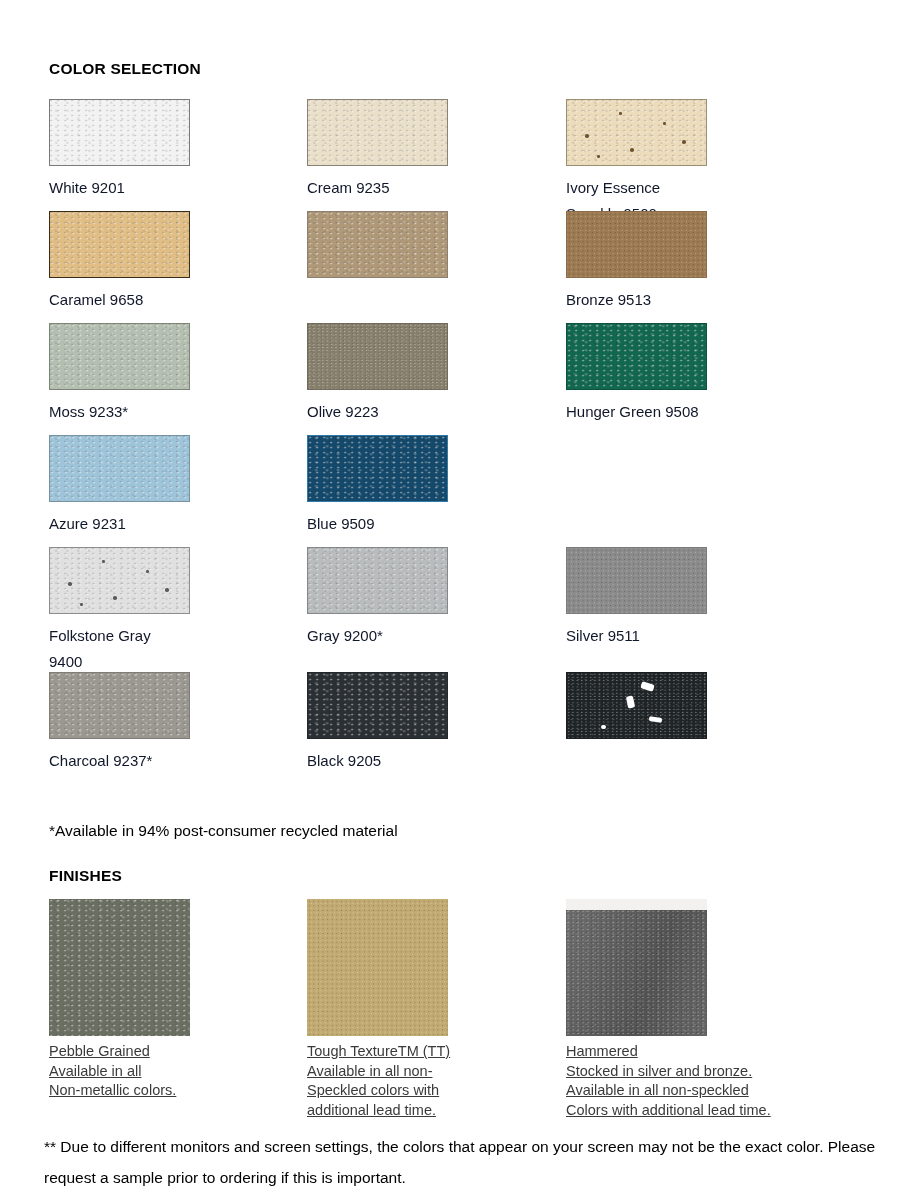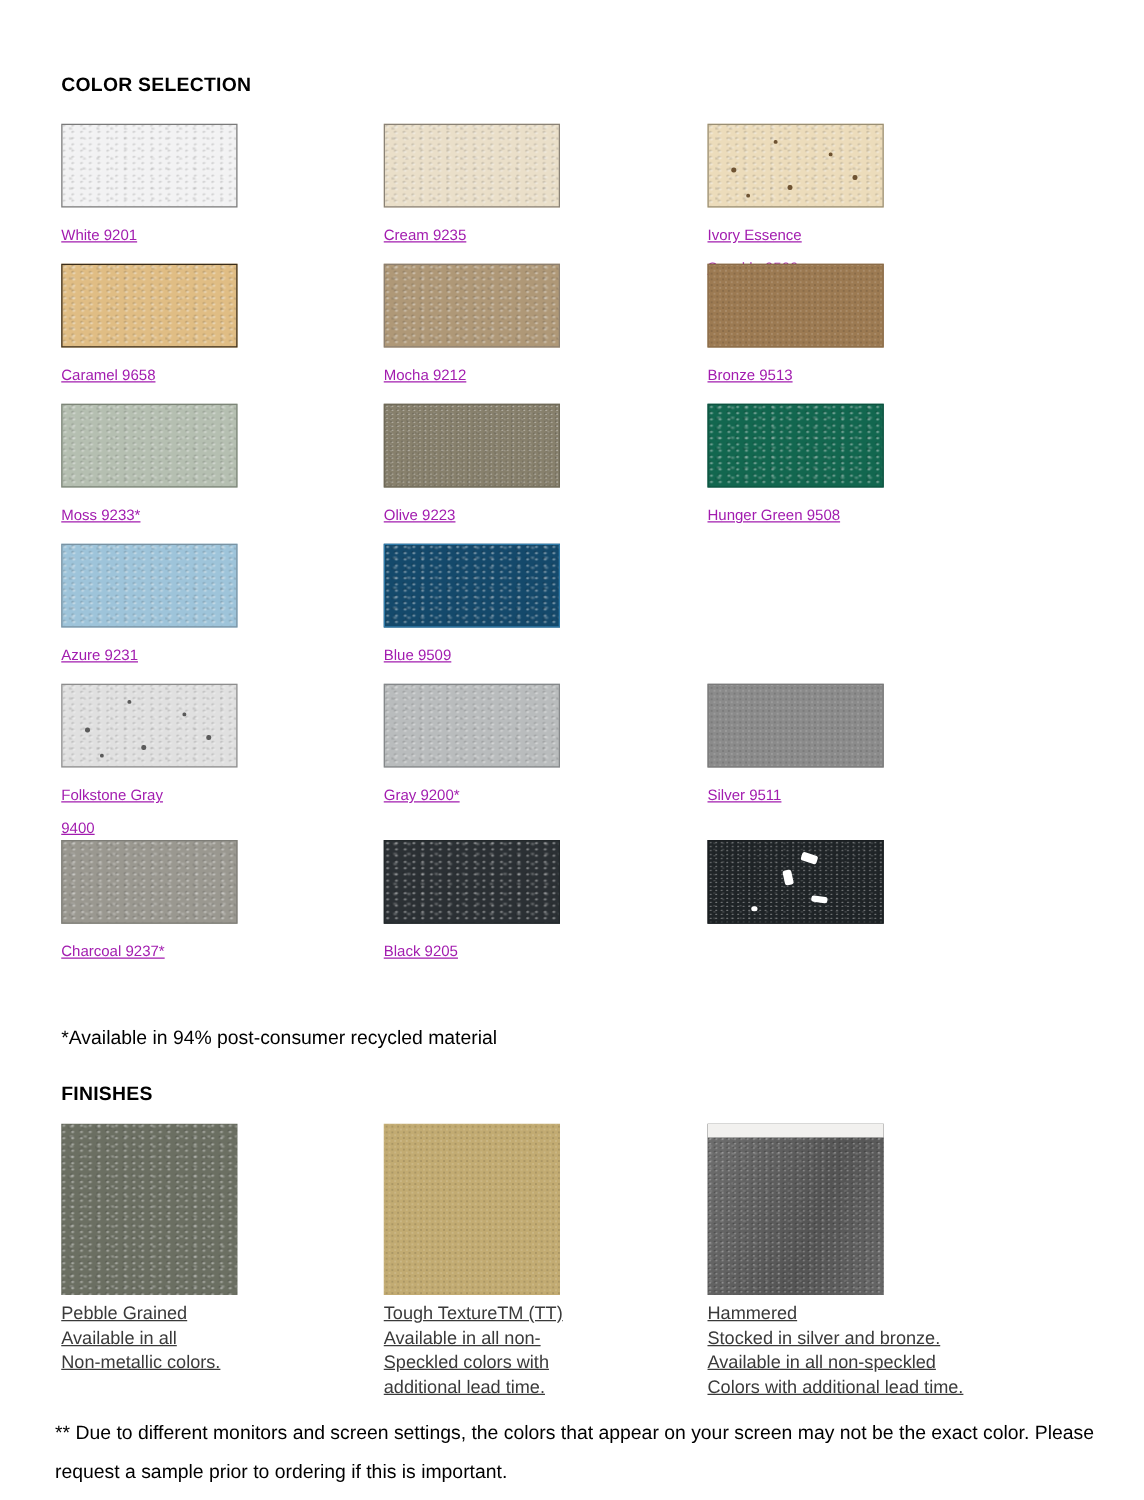--- a/index.html
+++ b/index.html
@@ -60,25 +60,24 @@
     border: 1px solid #6b6b6b;
     position: relative;
     overflow: hidden;
   }
   .swatch .tex {
     position: absolute;
     inset: 0;
   }
   .swatch-label {
     margin-top: 9px;
-    font-size: 12px;
+    font-size: 15px;
     line-height: 26px;
-    color: #a21caf;
+    color: #0f172a;
     white-space: pre-line;
-    text-decoration: underline;
   }
 
   
   .footnote {
     position: absolute;
     left: 49px;
     top: 795px;
     font-size: 15.5px;
     color: #000;
   }
@@ -231,21 +230,20 @@
         <div class="color-cell col-0">
           <div class="swatch" style="background: rgb(224, 189, 132); border-color: rgb(58, 45, 26);">
             <div class="tex tex-pebble"></div>
           </div>
           <div class="swatch-label">Caramel 9658</div>
         </div>
         <div class="color-cell col-1">
           <div class="swatch" style="background: rgb(175, 152, 119); border-color: rgb(141, 128, 112);">
             <div class="tex tex-pebble"></div>
           </div>
-          <div class="swatch-label">Mocha 9212</div>
         </div>
         <div class="color-cell col-2">
           <div class="swatch" style="background: rgb(156, 122, 82); border-color: rgb(138, 108, 73);">
             <div class="tex tex-dotgrid"></div>
           </div>
           <div class="swatch-label">Bronze 9513</div>
         </div>
       </div>
       <div class="color-row" style="position: absolute; top: 224px; left: 0px; width: 800px;">
         <div class="color-cell col-0">

